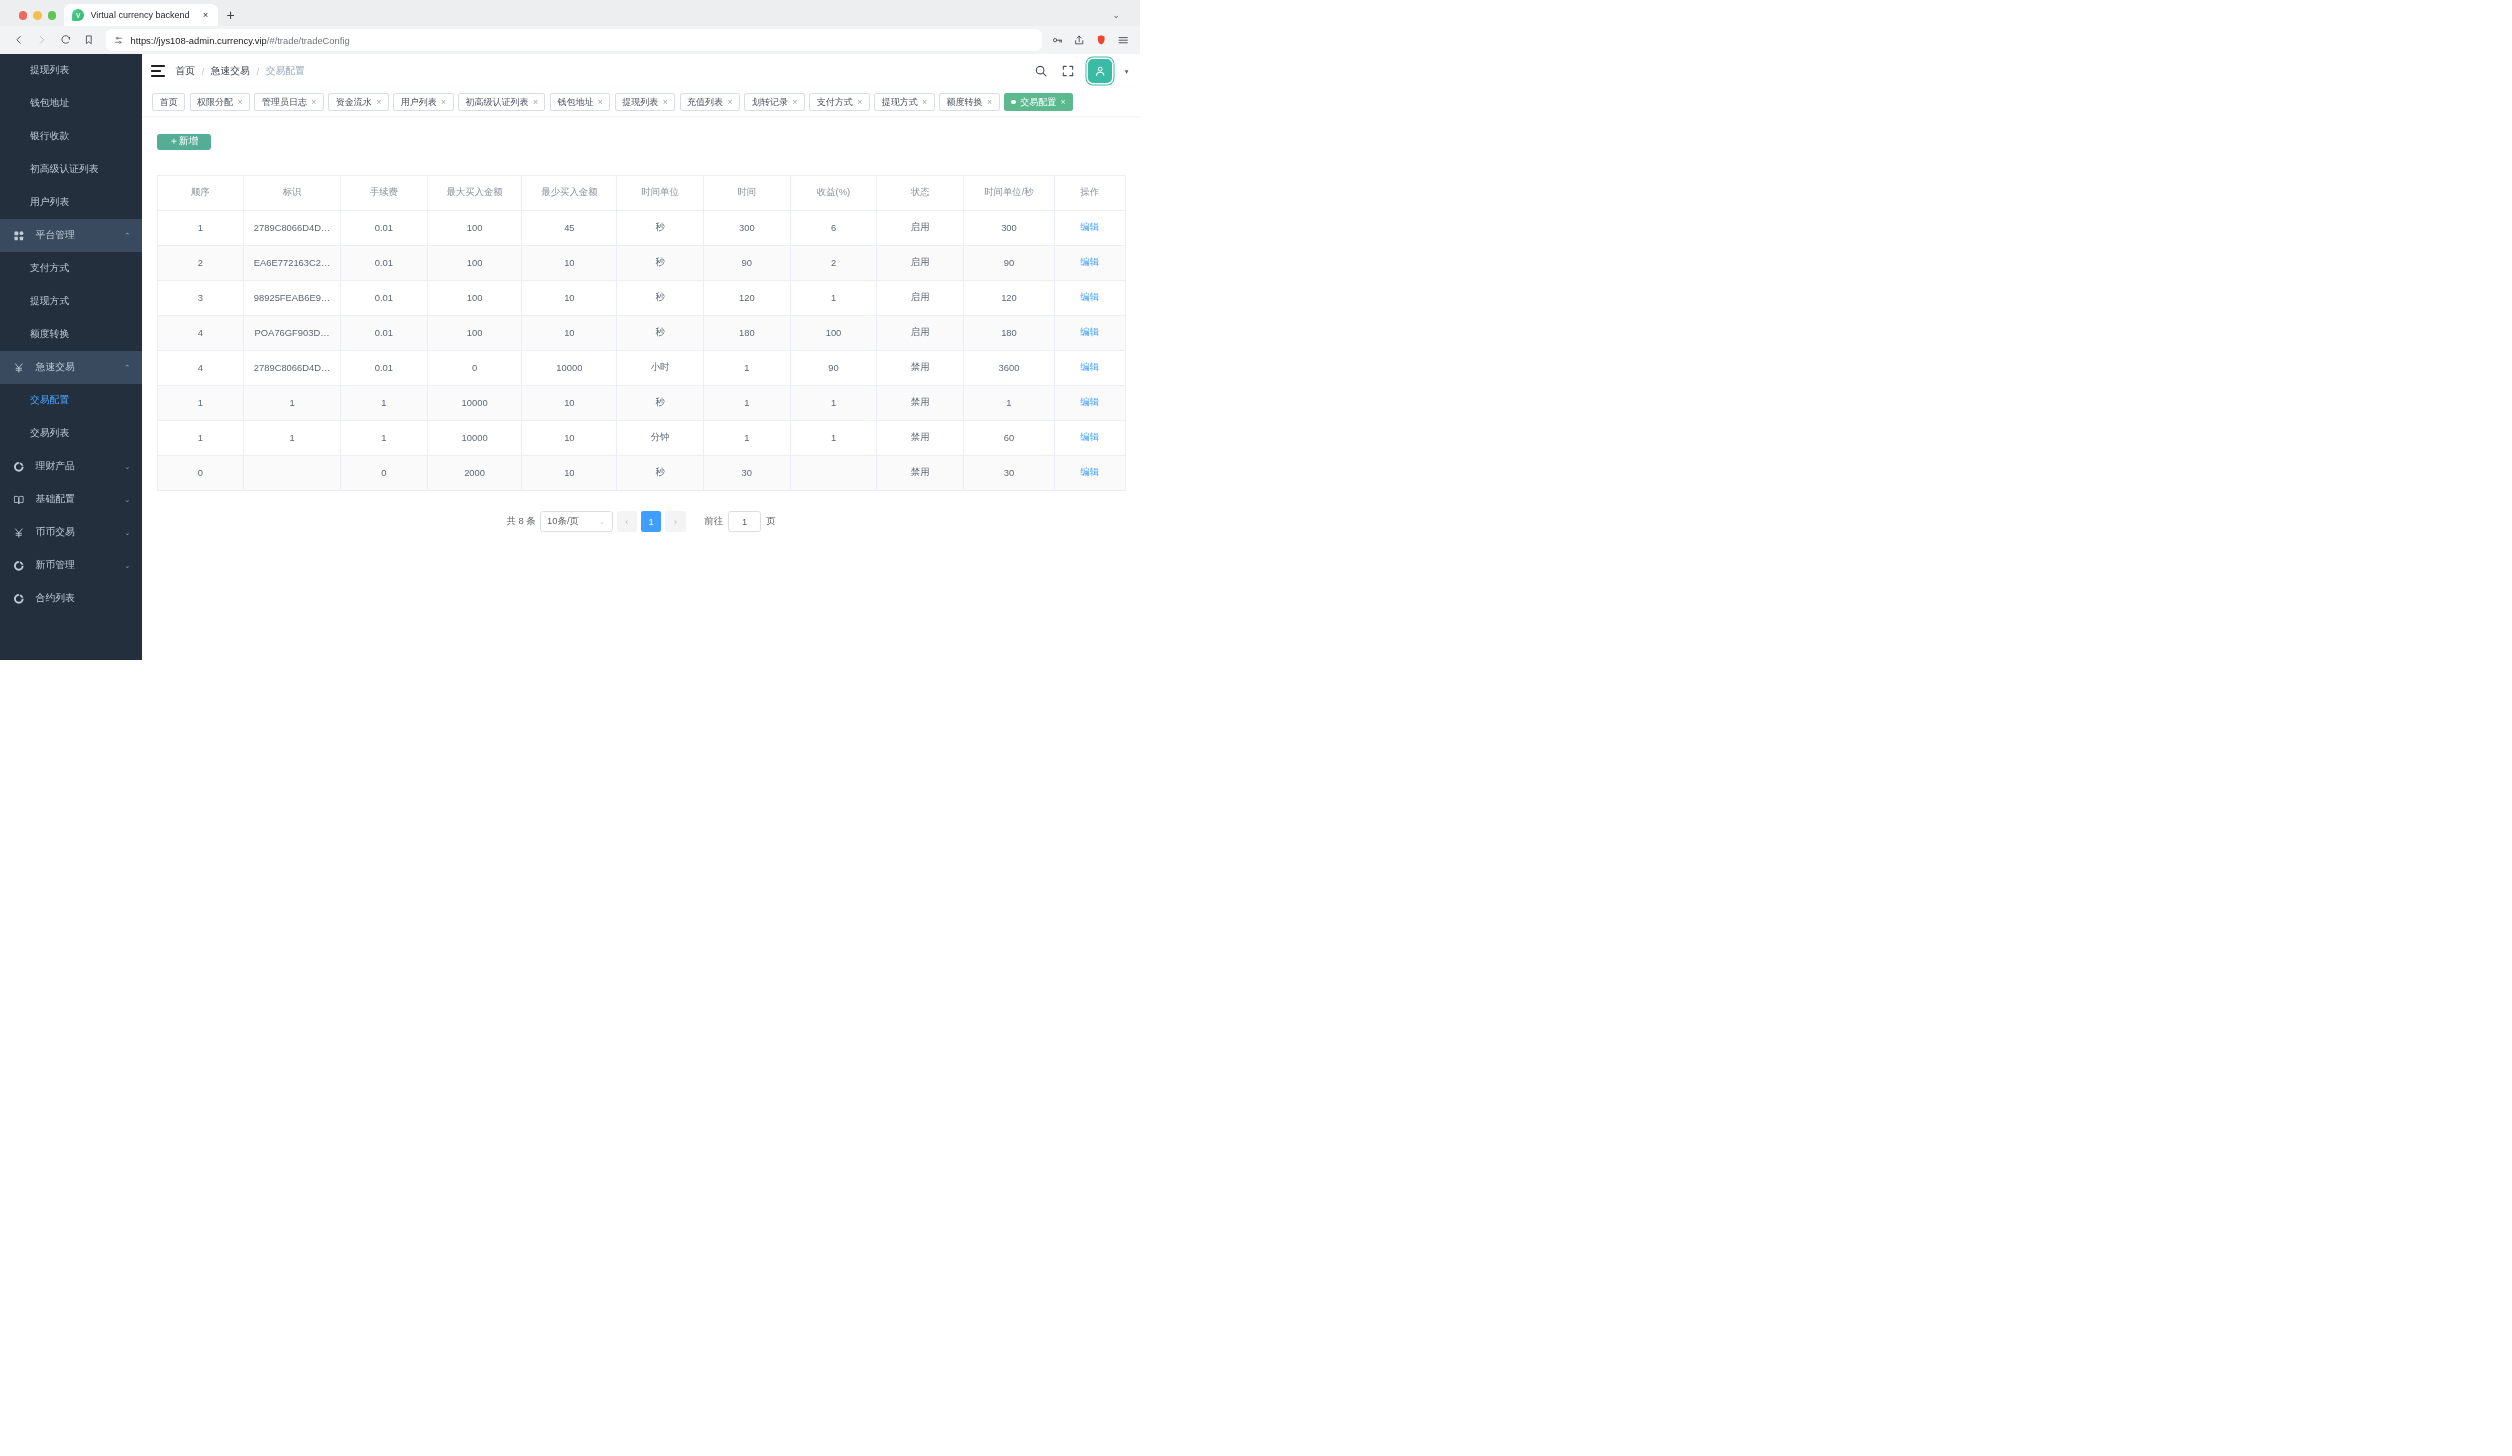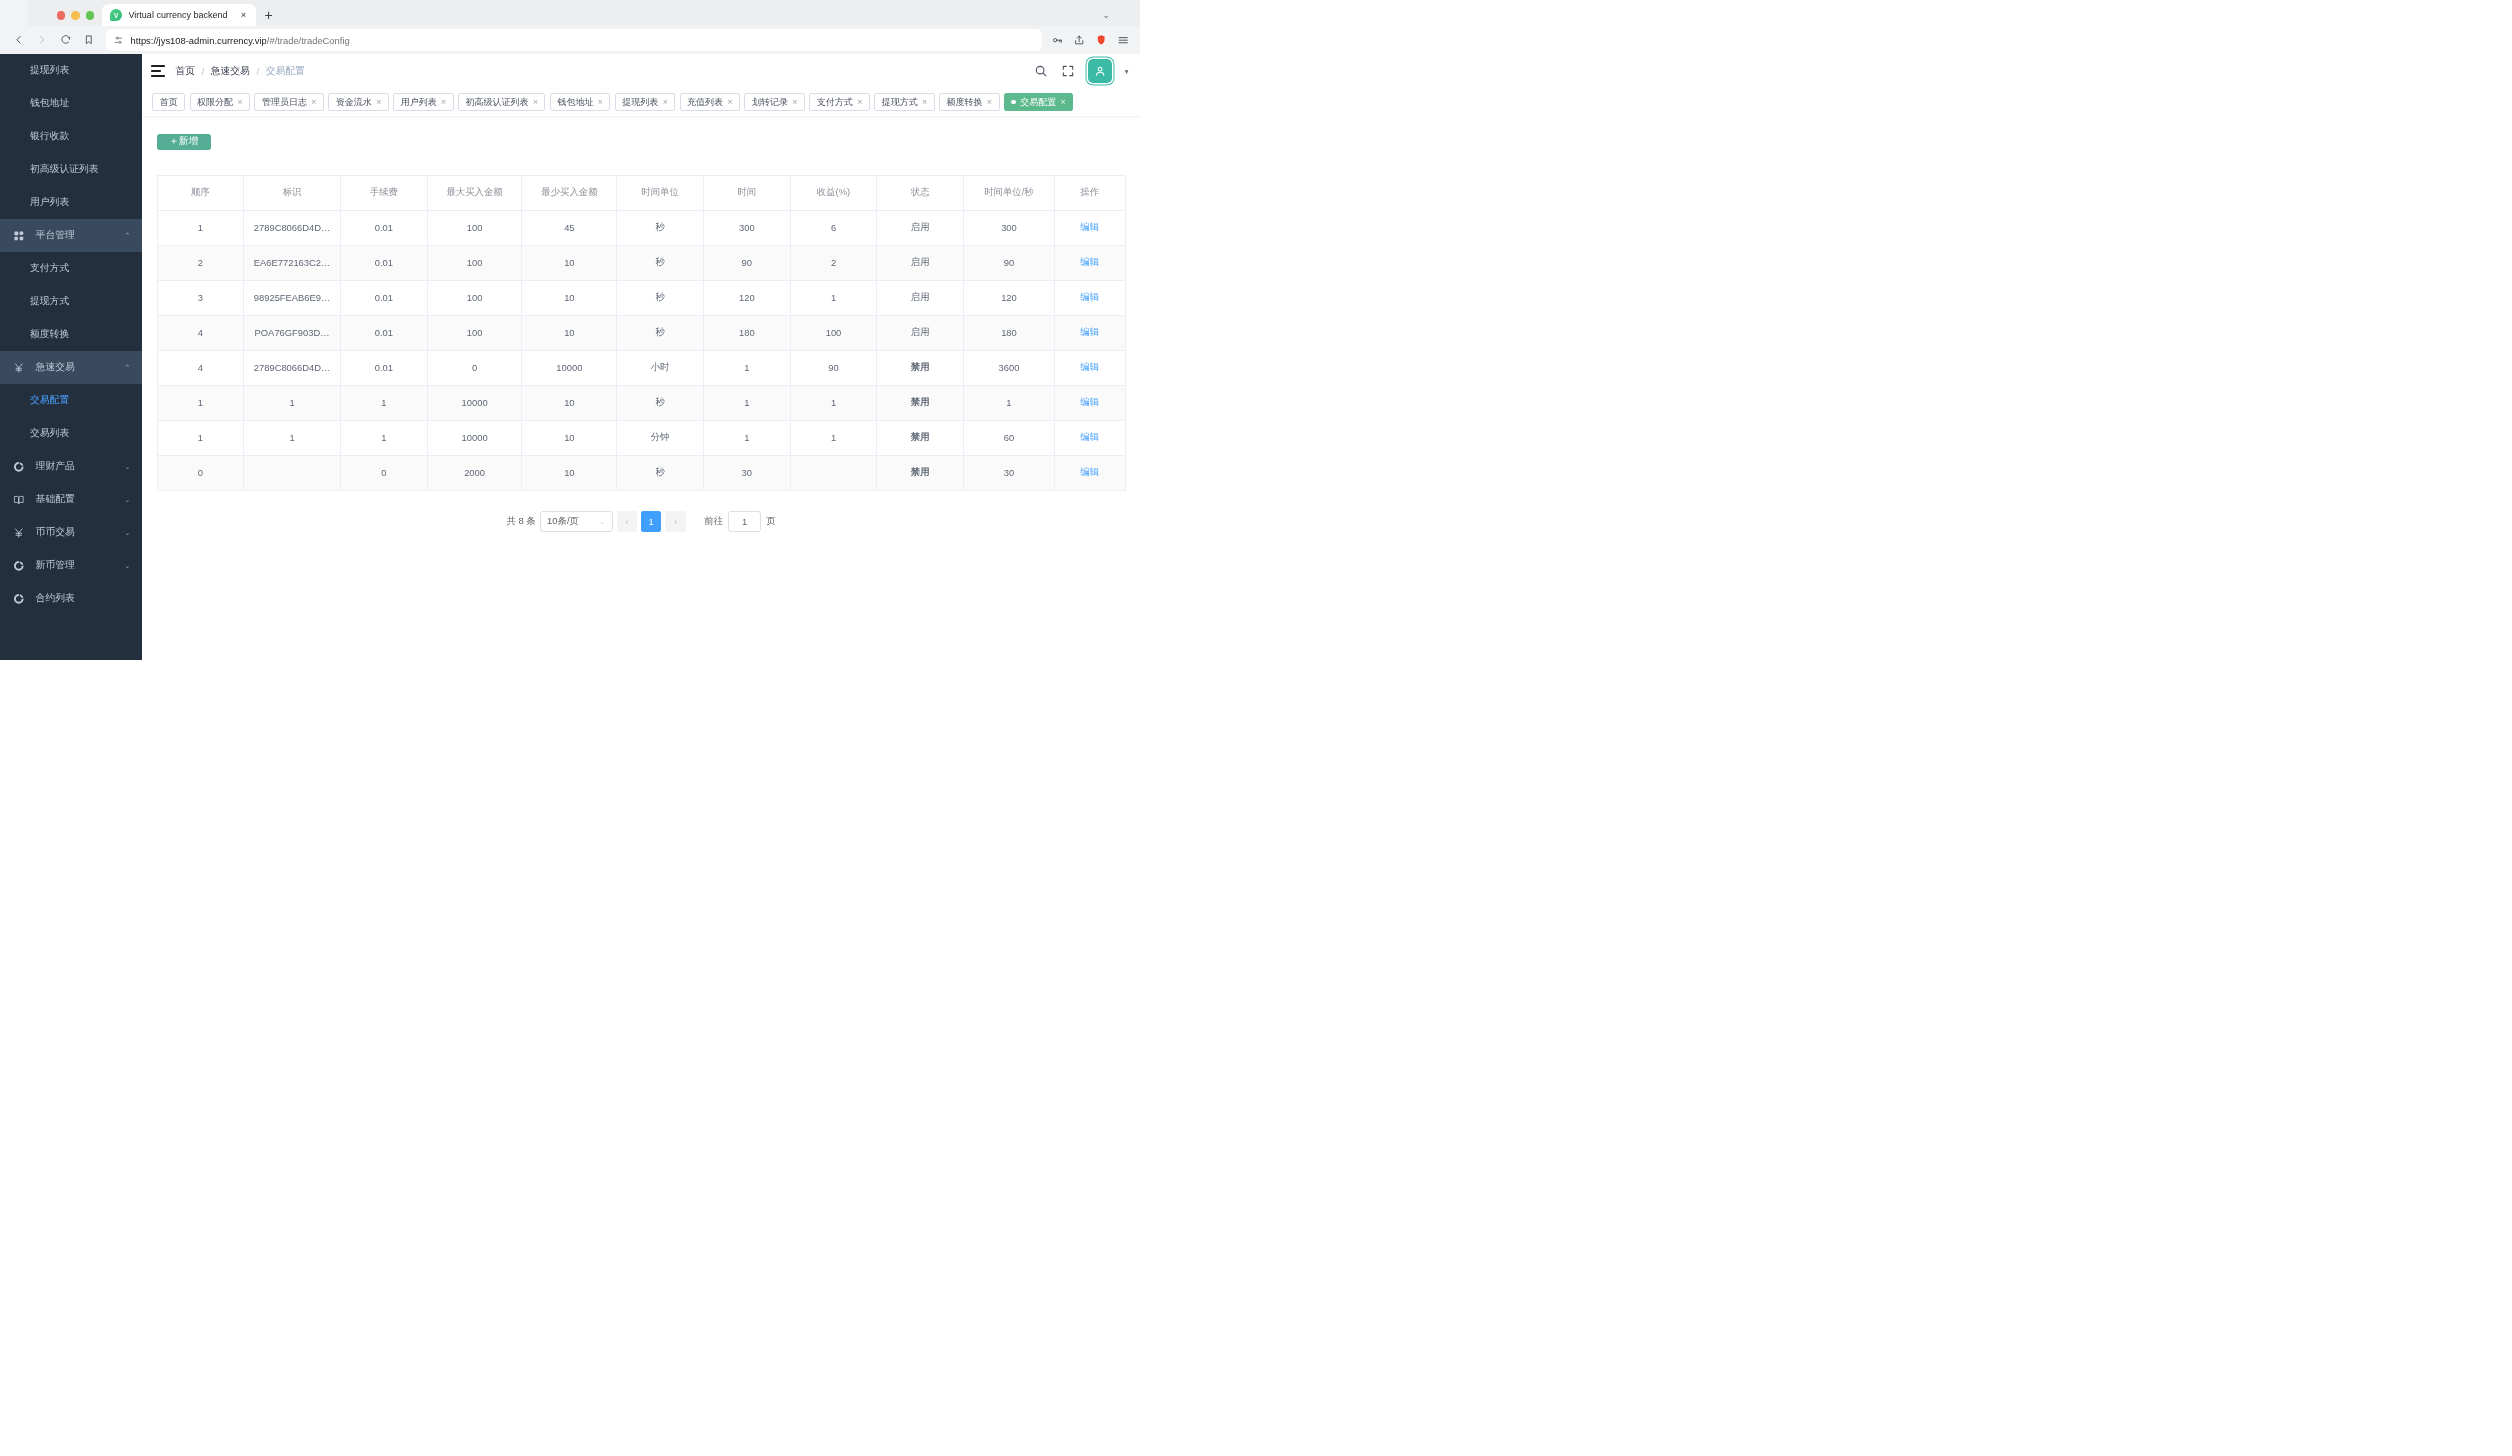--- a/index.html
+++ b/index.html
@@ -7,21 +7,21 @@
     width: 1140px; height: 660px;
     font-family: "Liberation Sans", "DejaVu Sans", sans-serif;
     background: #ffffff; overflow: hidden;
   }
 
   
   .browser { width: 1140px; height: 660px; display: flex; flex-direction: column; background:#f1f3f5; }
 
   .tabstrip {
     height: 26px; background: #eceef0; display: flex; align-items: flex-end;
-    padding: 0 23px; position: relative; flex: 0 0 26px; margin-left: 28px;
+    padding: 0 13px; position: relative; flex: 0 0 26px;
   }
   .traffic { display: flex; align-items: center; gap: 5.8px; padding: 0 7.3px 6.5px 5.8px; }
   .dot { width: 8.7px; height: 8.7px; border-radius: 50%; }
   .dot.r { background:#ec6a5e; } .dot.y { background:#f4bf4f; } .dot.g { background:#61c554; }
 
   .btab {
     display: flex; align-items: center; gap: 6.5px;
     background: #ffffff; border-radius: 6.5px 6.5px 0 0;
     height: 22px; padding: 0 7.3px 0 8.7px; min-width: 154px;
     margin-bottom: 0;
@@ -137,21 +137,21 @@
   }
 
   table.grid { width: 100%; border-collapse: collapse; margin-top: 25px; table-layout: fixed; }
   table.grid th, table.grid td {
     border: 0.7px solid #ebeef5; text-align:center; font-size: 9.4px; color:#5f6775;
     height: 35px; padding: 0 2.9px; overflow:hidden; text-overflow:ellipsis; white-space:nowrap;
   }
   table.grid th { color:#8b9099; font-weight: normal; background:#fff; }
   table.grid tr.alt td { background:#fafafa; }
   td.enabled { color:#67c23a; }
-  td.disabled { color:#f56c6c;font-weight:bold; }
+  td.disabled { color:#f56c6c; }
   td .editlink { color:#409eff; cursor:pointer;font-family:Liberation Serif, serif; }
 
   .pager { display:flex; align-items:center; justify-content:center; gap: 4px; margin-top: 20.4px; font-size: 9.4px; color:#606266; }
   .pg-total { color:#606266; }
   .pg-select {
     height: 20.4px; min-width: 73px; border:0.7px solid #dcdfe6; border-radius: 2.9px;
     display:flex; align-items:center; justify-content:space-between; padding: 0 6.5px; gap: 7.3px;
     color:#606266; cursor:pointer; background:#fff;
   }
   .pg-select .cv { font-size: 7.3px; color:#c0c4cc; }

